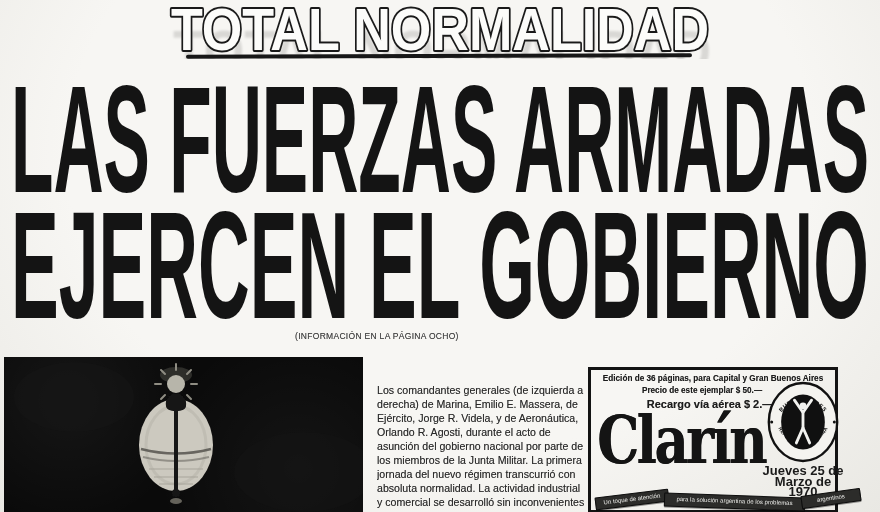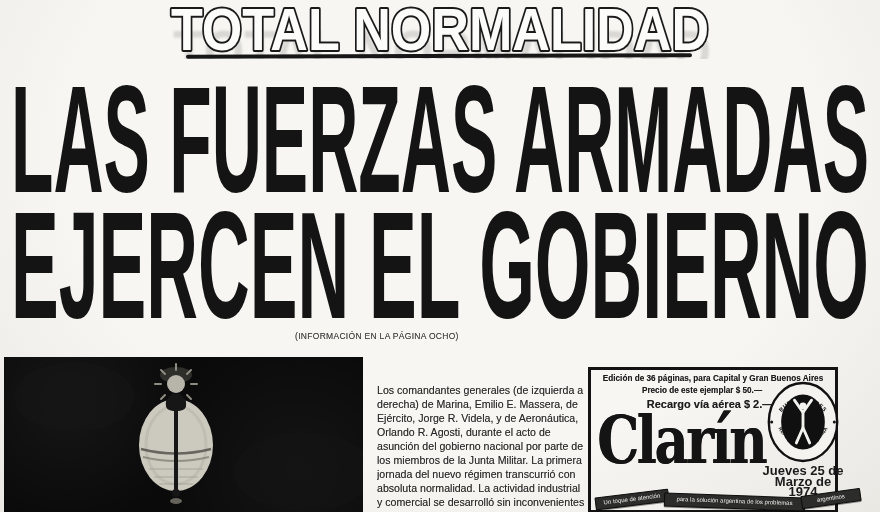--- a/index.html
+++ b/index.html
@@ -158,21 +158,21 @@
     <g stroke="#f2f2ef" stroke-width="3" stroke-linecap="round" fill="none">
       <path d="M -9 -23 L 0 -10 M 9 -23 L 0 -10"></path>
       <path d="M 0 -10 L 0 6"></path>
       <path d="M 0 6 L -7 22 M 0 6 L 7 22"></path>
     </g>
     <circle cx="0" cy="-17" r="3.6" fill="#f2f2ef"></circle>
   </svg>
 
   <div class="abs" id="seal-date">
     <div>Jueves 25 de</div>
-    <div>Marzo de 1974</div>
+    <div>Marzo de 1970</div>
   </div>
 
   <div class="abs" id="ribbon">
     <div class="ribbon-seg" id="ribbon-seg1">Un toque de atención</div>
     <div class="ribbon-seg" id="ribbon-seg2">para la solución argentina de los problemas</div>
     <div class="ribbon-seg" id="ribbon-seg3">argentinos</div>
   </div>
 </div>
 
 </body></html>

